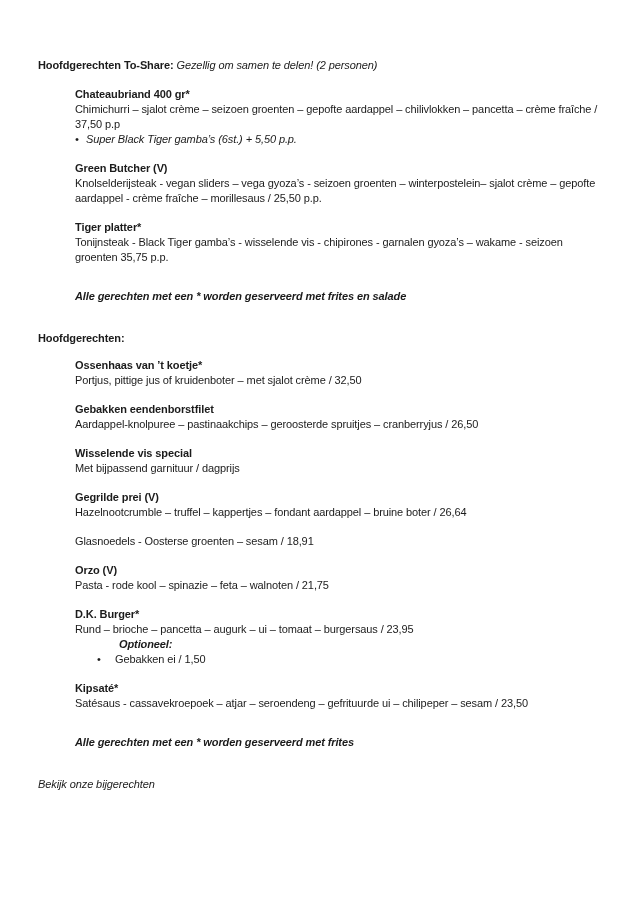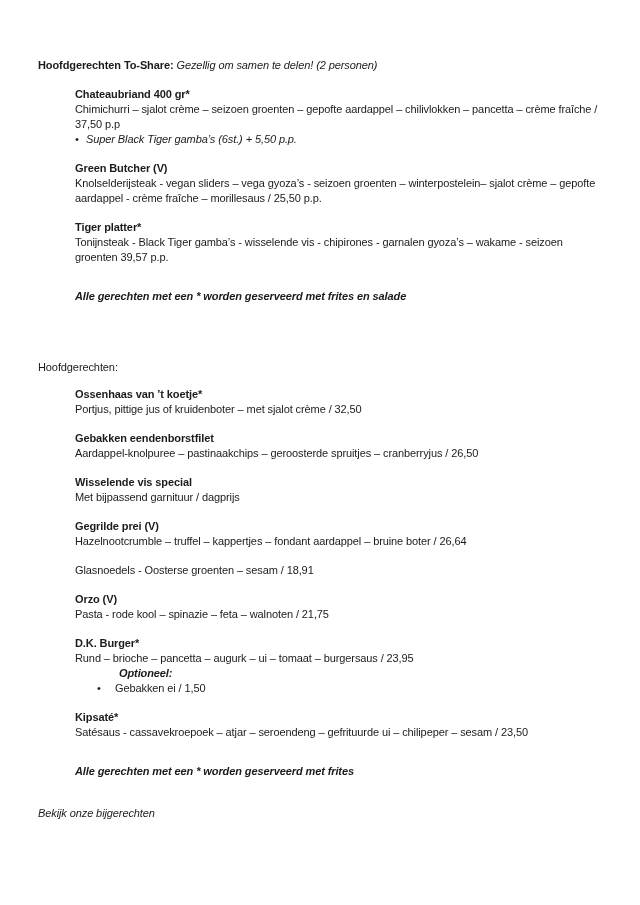--- a/index.html
+++ b/index.html
@@ -30,21 +30,21 @@
   .sub-bullet { margin-left: 22px; }
   .sub-bullet .bullet { display: inline-block; width: 18px; }
 
   .note {
     margin-left: 37px;
     max-width: 526px;
     font-weight: 700;
     font-style: italic;
   }
   .note-toshare { margin-top: 24px; }
-  .mains-heading { margin-top: 56px; margin-bottom: 12px; font-weight: 400; }
+  .mains-heading { margin-top: 27px; margin-bottom: 12px; font-weight: 700; }
   .note-mains { margin-top: 24px; }
 
   .footer-line { margin-top: 27px; font-style: italic; }
 </style>
 </head>
 <body>
 
 <div class="doc">
 
   <div class="section-heading">
@@ -60,21 +60,21 @@
     </div>
   </div>
 
   <div class="dish">
     <div class="dish-title">Green Butcher (V)</div>
     <div class="dish-desc">Knolselderijsteak - vegan sliders – vega gyoza’s - seizoen groenten – winterpostelein– sjalot crème – gepofte aardappel - crème fraîche – morillesaus / 25,50 p.p.</div>
   </div>
 
   <div class="dish">
     <div class="dish-title">Tiger platter*</div>
-    <div class="dish-desc">Tonijnsteak - Black Tiger gamba’s - wisselende vis - chipirones - garnalen gyoza’s – wakame - seizoen groenten 39,57 p.p.</div>
+    <div class="dish-desc">Tonijnsteak - Black Tiger gamba’s - wisselende vis - chipirones - garnalen gyoza’s – wakame - seizoen groenten 35,75 p.p.</div>
   </div>
 
   <div class="note note-toshare">Alle gerechten met een * worden geserveerd met frites en salade</div>
 
   <div class="mains-heading">Hoofdgerechten:</div>
 
   <div class="dish">
     <div class="dish-title">Ossenhaas van ’t koetje*</div>
     <div class="dish-desc">Portjus, pittige jus of kruidenboter – met sjalot crème / 32,50</div>
   </div>

